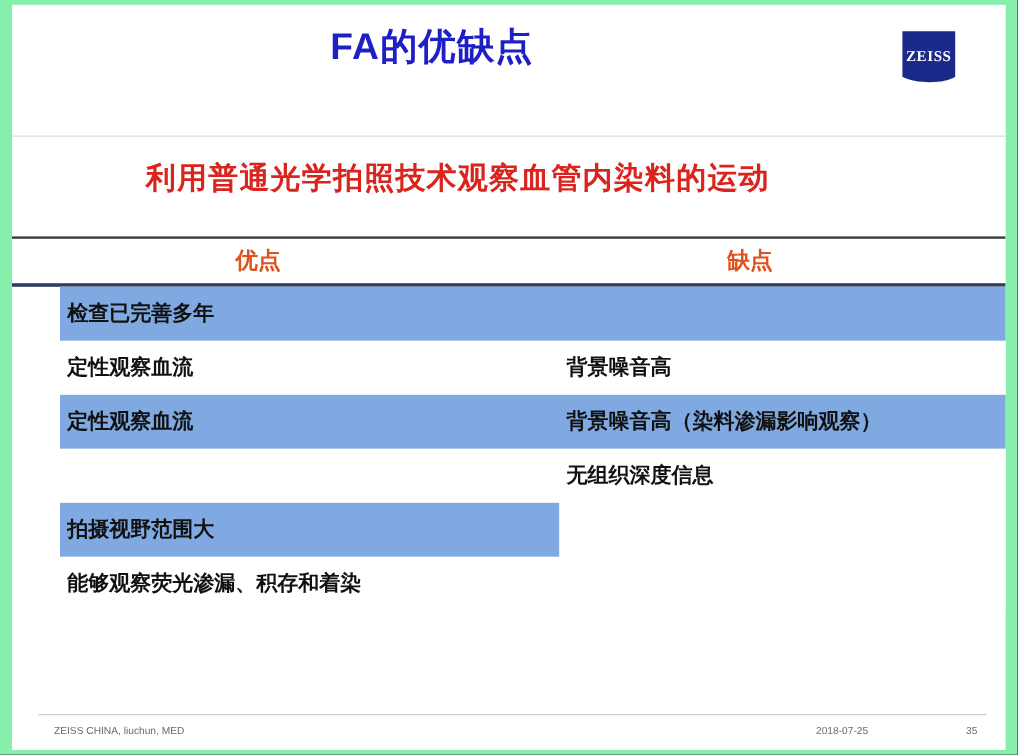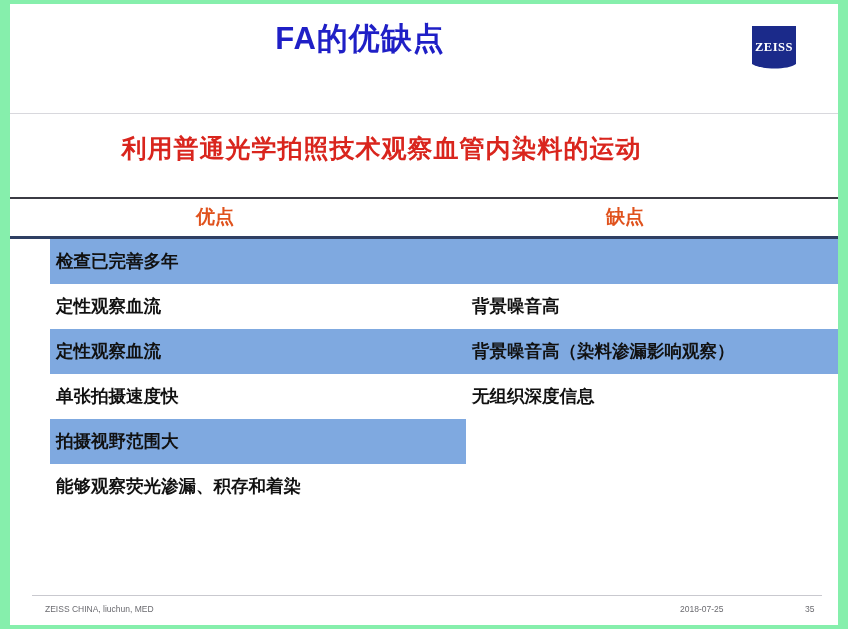--- a/index.html
+++ b/index.html
@@ -223,21 +223,20 @@
         <div class="row">
           <div class="cell left">定性观察血流</div>
           <div class="cell right">背景噪音高</div>
         </div>
         <div class="row shaded full">
           <div class="band"></div>
           <div class="cell left">定性观察血流</div>
           <div class="cell right">背景噪音高（染料渗漏影响观察）</div>
         </div>
         <div class="row">
-          <div class="cell left">单张拍摄速度快</div>
           <div class="cell right">无组织深度信息</div>
         </div>
         <div class="row shaded half">
           <div class="band"></div>
           <div class="cell left">拍摄视野范围大</div>
           <div class="cell right"></div>
         </div>
         <div class="row">
           <div class="cell left">能够观察荧光渗漏、积存和着染</div>
           <div class="cell right"></div>

